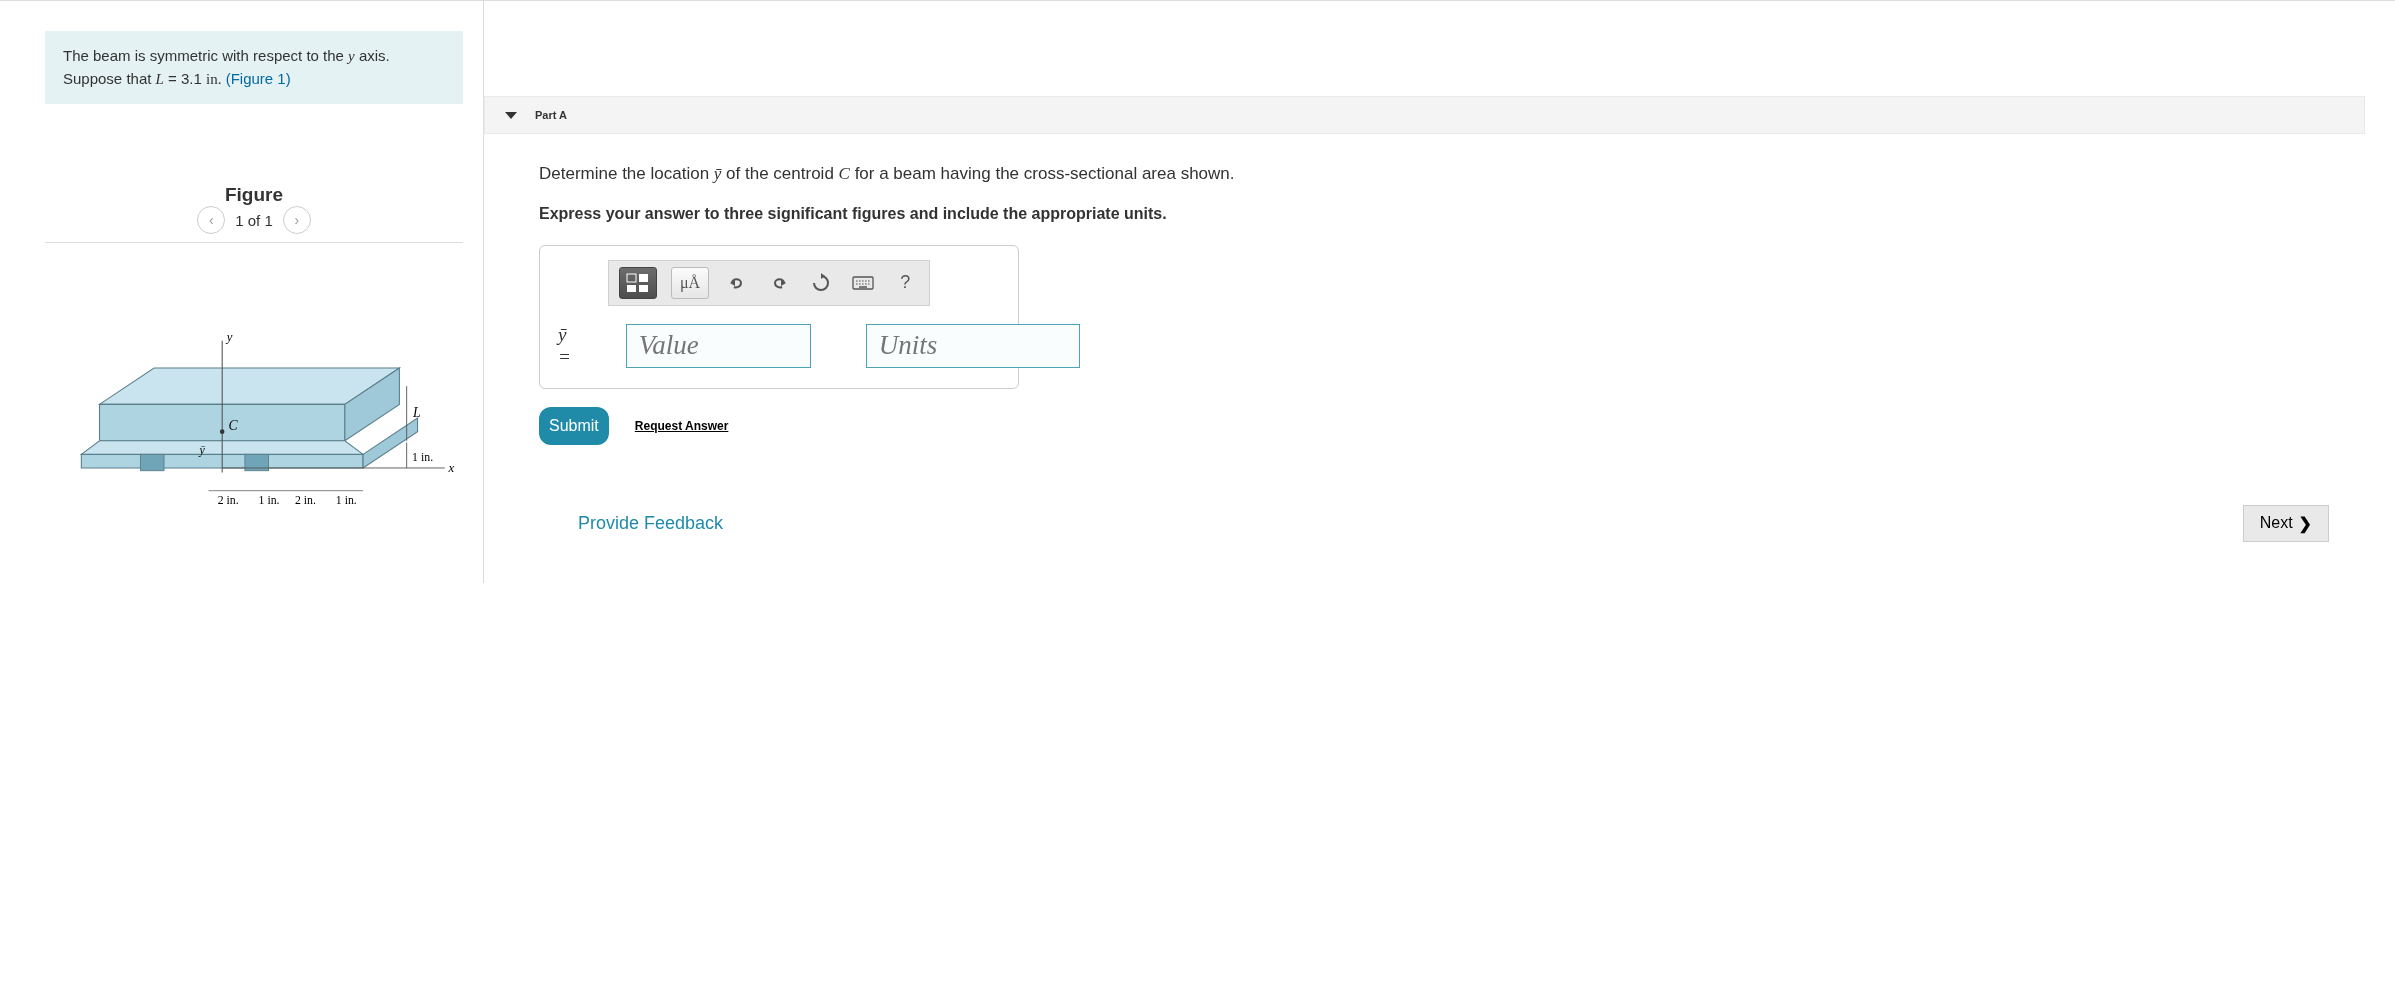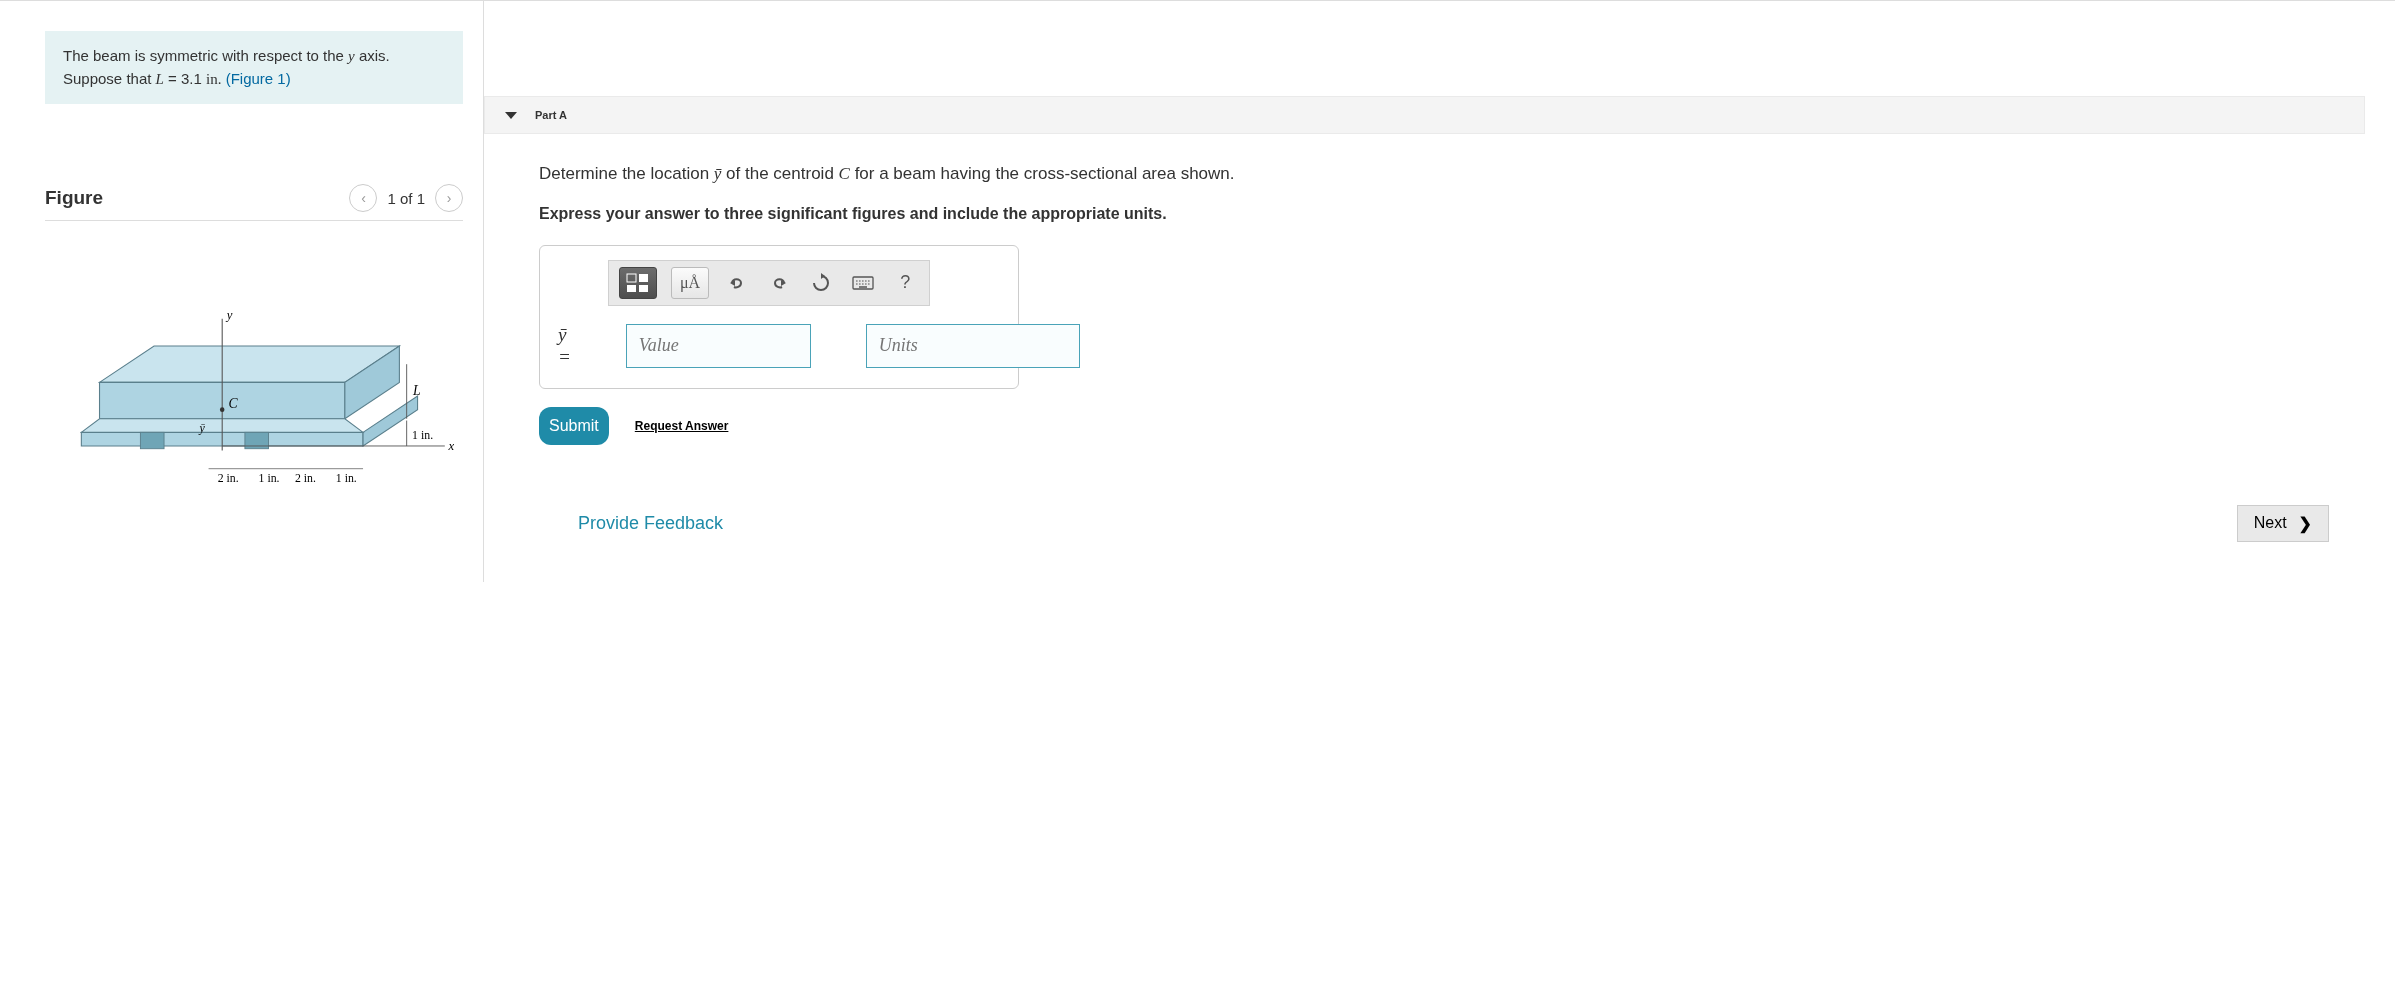--- a/index.html
+++ b/index.html
@@ -5,21 +5,21 @@
   * { box-sizing: border-box; margin: 0; padding: 0; }
   body { font-family: "Helvetica Neue", Arial, sans-serif; font-size: 15px; color: #333; background: #fff; }
   .wrap { display: flex; border-top: 1px solid #ddd; }
   .left { width: 484px; border-right: 1px solid #ddd; padding: 30px 20px 20px 45px; }
   .right { flex: 1; padding: 0; }
 
   .intro-box { background: #e5f2f3; padding: 14px 18px; line-height: 1.5; margin-bottom: 80px; }
   .intro-box .math-var { font-style: italic; font-family: "Times New Roman", serif; }
   .fig-link { color: #0369a1; margin-top: 28px; }
 
-  .figure-header { display: flex; align-items: center; justify-content: space-between; padding-bottom: 8px; border-bottom: 1px solid #ddd; margin-bottom: 30px; }
+  .figure-header { display: flex; align-items: center; justify-content: space-between; padding-bottom: 8px; border-bottom: 1px solid #ddd; margin-bottom: 30px; flex-direction: column; }
   .figure-title { font-weight: bold; font-size: 19px; }
   .figure-nav { display: flex; align-items: center; gap: 10px; font-size: 15px; color: #333; }
   .nav-btn { width: 28px; height: 28px; border-radius: 50%; border: 1px solid #ccc; background: #fff; display: inline-flex; align-items: center; justify-content: center; color: #999; cursor: pointer; font-size: 14px; }
 
   .figure-body { position: relative; height: 290px; }
   .beam-svg { width: 100%; height: 100%; }
 
   .part-header { background: #f4f4f4; border: 1px solid #eaeaea; padding: 12px 20px; display: flex; align-items: center; gap: 18px; margin: 95px 30px 0 0; }
   .caret-down { width: 0; height: 0; border-left: 6px solid transparent; border-right: 6px solid transparent; border-top: 7px solid #333; }
   .part-title { font-weight: bold; font-size: 11px; text-align: right; }
@@ -31,31 +31,31 @@
 
   .answer-box { border: 1px solid #ccc; border-radius: 6px; padding: 14px 18px 20px; width: 480px; margin-bottom: 18px; }
   .toolbar { background: #e9e9e9; border: 1px solid #d0d0d0; border-radius: 0; padding: 6px 10px; display: inline-flex; align-items: center; gap: 14px; margin: 0 0 18px 50px; }
   .tb-btn { display: inline-flex; align-items: center; justify-content: center; min-width: 28px; height: 30px; cursor: pointer; color: #555; }
   .tb-btn.dark { background: linear-gradient(#6c6c6c,#4e4e4e); border: 1px solid #444; border-radius: 3px; padding: 2px 5px; color: #fff; height: 32px; }
   .tb-btn.light { background: linear-gradient(#fbfbfb,#e6e6e6); border: 1px solid #bbb; border-radius: 3px; padding: 2px 8px; height: 32px; font-family:"Times New Roman", serif; }
   .tb-btn svg { display: block; }
 
   .input-row { display: flex; align-items: center; gap: 10px; }
   .eq-label { font-family: "Times New Roman", serif; font-style: italic; font-size: 19px; }
-  .txt-input { height: 44px; font-size: 18px; font-family: "Times New Roman", serif; font-style: italic; color: #888; border: 1px solid #4aa3b8; background: #f9fdfe; padding: 0 12px; outline: none; margin-left: 45px; }
+  .txt-input { height: 44px; font-size: 27px; font-family: "Times New Roman", serif; font-style: italic; color: #888; border: 1px solid #4aa3b8; background: #f9fdfe; padding: 0 12px; outline: none; margin-left: 45px; }
   .value-input { width: 185px; }
   .units-input { width: 214px; }
 
   .submit-row { display: flex; align-items: center; gap: 26px; margin-bottom: 60px; }
   .submit-btn { background: #1f8ba8; color: #fff; border: none; padding: 10px 10px; font-size: 16px; border-radius: 12px; cursor: pointer; }
   .req-ans { color: #000000; font-weight: bold; text-decoration: underline; cursor: pointer; font-size: 12px; }
 
   .feedback-row { display: flex; justify-content: space-between; align-items: center; padding: 0 36px 40px 0; }
   .provide-fb { color: #1f8ba8; font-size: 18px; cursor: pointer; margin-left: 39px; }
-  .next-btn { background: #e9e9e9; border: 1px solid #ccc; padding: 8px 16px; font-size: 16px; cursor: pointer; display: inline-flex; align-items: center; gap: 12px; }
+  .next-btn { background: #e9e9e9; border: 1px solid #ccc; padding: 8px 16px; font-size: 16px; cursor: pointer; display: inline-flex; align-items: center; gap: 6px; }
   .next-btn .chev { font-weight: bold; }
 </style>
 </head>
 <body>
 
 <div class="wrap">
   <div class="left">
     <div class="intro-box">
       <span>The beam is symmetric with respect to the </span><span class="math-var">y</span><span> axis.</span><br>
       <span>Suppose that </span><span class="math-var">L</span><span> = 3.1 </span><span style="font-family:'Times New Roman',serif">in.</span>

